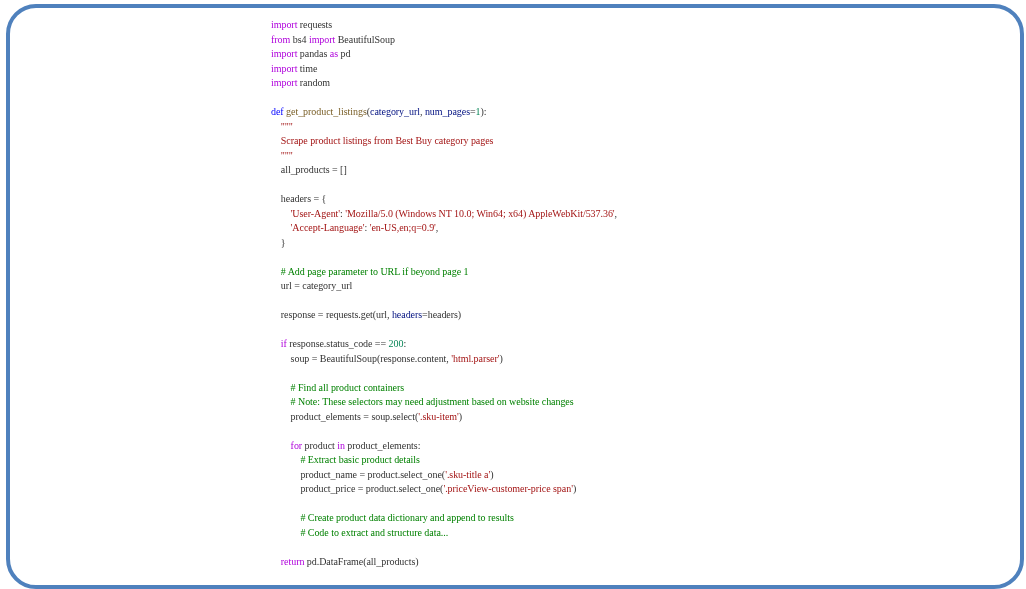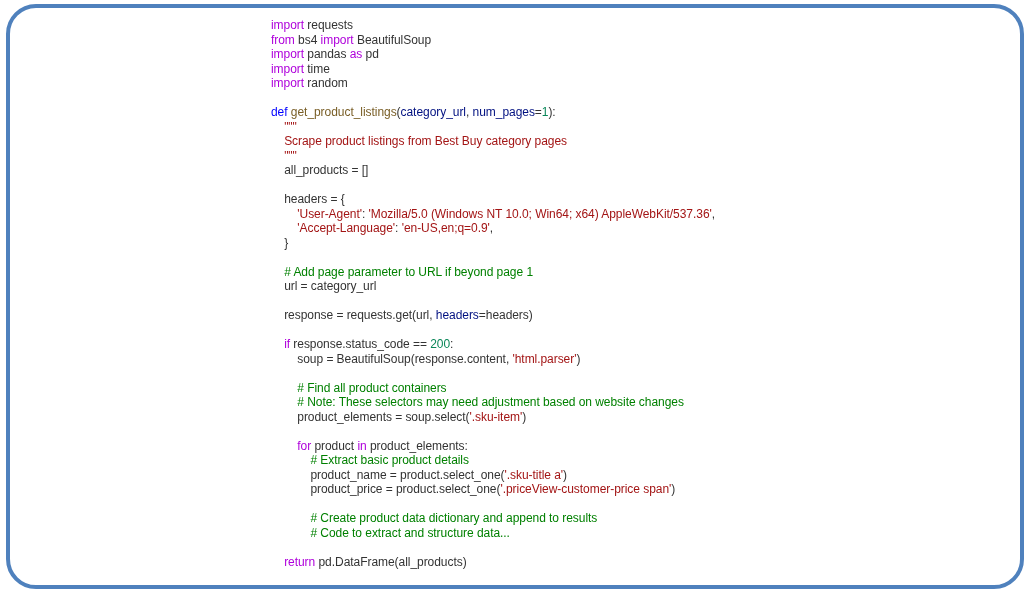--- a/index.html
+++ b/index.html
@@ -4,22 +4,22 @@
 <style>
   html, body { margin: 0; padding: 0; background: #ffffff; }
   body { width: 1026px; height: 589px; position: relative; overflow: hidden; }
   .frame {
     position: absolute; left: 6px; top: 4px; width: 1010px; height: 577px;
     border: 4px solid #4F81BD; border-radius: 30px; box-sizing: content-box;
     background: #ffffff;
   }
   .code {
     position: absolute; left: 271px; top: 18px;
-    font-family: Liberation Sans, sans-serif;
-    font-size: 12px; line-height: 14.5px; color: #333333;
+    font-family: Liberation Serif, serif;
+    font-size: 10px; line-height: 14.5px; color: #333333;
     white-space: pre; letter-spacing: -0.05px;
   }
   .line { display: block; height: 14.5px; }
   .kw { color: #AF00DB; }
   .def { color: #0000FF; }
   .fn { color: #795E26; }
   .param { color: #001080; }
   .str { color: #A31515; }
   .cmt { color: #008000; }
   .num { color: #098658; }

